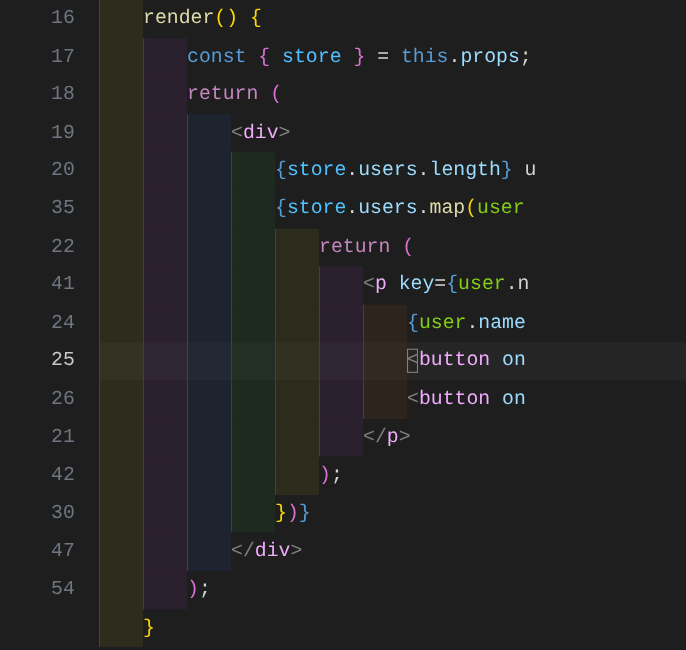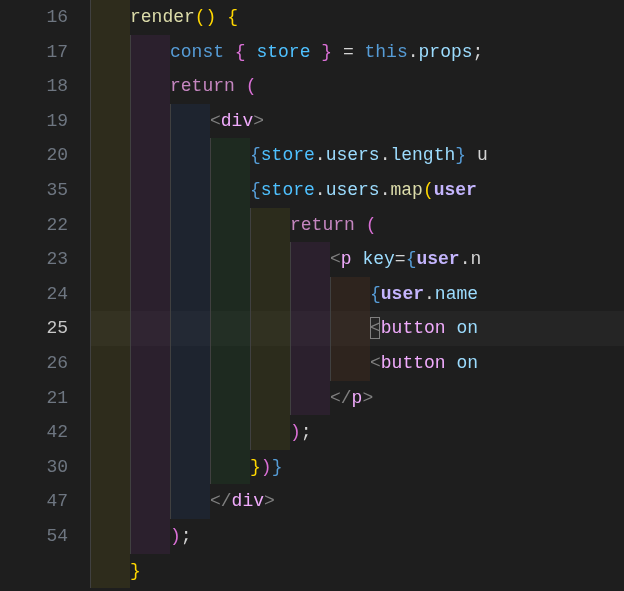--- a/index.html
+++ b/index.html
@@ -74,21 +74,21 @@
   .tok-obj  { color: #4fc1ff; }
   .tok-this { color: #569cd6; }
   .tok-prop { color: #9cdcfe; }
   .tok-punc { color: #d4d4d4; }
   .tok-brk  { color: #ffd700; }
   .tok-brk2 { color: #da70d6; }
   .tok-brk3 { color: #569cd6; }
   .tok-tag  { color: #808080; }
   .tok-tagname { color: #f0abfc; }
   .tok-attr { color: #9cdcfe; }
-  .tok-var  { color: #c4b5fd; font-weight: bold; }
+  .tok-var  { color: #84cc16; }
 
   .cursor-box {
     position: absolute;
     border: 1px solid #7f7f7f;
     width: 10px;
     height: 22px;
   }
 
   .pad { display: inline-block; }
 </style>
@@ -97,21 +97,21 @@
 
 <div class="editor">
   <div class="gutter" id="gutter">
       <div class="ln">16</div>
       <div class="ln">17</div>
       <div class="ln">18</div>
       <div class="ln">19</div>
       <div class="ln">20</div>
       <div class="ln">35</div>
       <div class="ln">22</div>
-      <div class="ln">23</div>
+      <div class="ln">41</div>
       <div class="ln">24</div>
       <div class="ln active">25</div>
       <div class="ln">26</div>
       <div class="ln">21</div>
       <div class="ln">42</div>
       <div class="ln">30</div>
       <div class="ln">47</div>
       <div class="ln">54</div>
     </div>
   <div class="code" id="code"><div class="line"><div class="indent-guides"><div class="g g0 c-yellow" style="top: 0px;"></div></div><span class="content"><span class="pad" style="width: 40px;"></span><span class="tok-fn">render</span><span class="tok-brk">()</span><span class="tok-punc"> </span><span class="tok-brk">{</span></span></div><div class="line"><div class="indent-guides"><div class="g g0 c-yellow" style="top: 0px;"></div><div class="g g1 c-purple" style="top: 0px;"></div></div><span class="content"><span class="pad" style="width: 80px;"></span><span class="tok-decl">const</span><span class="tok-punc"> </span><span class="tok-brk2">{</span><span class="tok-punc"> </span><span class="tok-obj">store</span><span class="tok-punc"> </span><span class="tok-brk2">}</span><span class="tok-punc"> = </span><span class="tok-this">this</span><span class="tok-punc">.</span><span class="tok-prop">props</span><span class="tok-punc">;</span></span></div><div class="line"><div class="indent-guides"><div class="g g0 c-yellow" style="top: 0px;"></div><div class="g g1 c-purple" style="top: 0px;"></div></div><span class="content"><span class="pad" style="width: 80px;"></span><span class="tok-kw">return</span><span class="tok-punc"> </span><span class="tok-brk2">(</span></span></div><div class="line"><div class="indent-guides"><div class="g g0 c-yellow" style="top: 0px;"></div><div class="g g1 c-purple" style="top: 0px;"></div><div class="g g2 c-blue" style="top: 0px;"></div></div><span class="content"><span class="pad" style="width: 120px;"></span><span class="tok-tag">&lt;</span><span class="tok-tagname">div</span><span class="tok-tag">&gt;</span></span></div><div class="line"><div class="indent-guides"><div class="g g0 c-yellow" style="top: 0px;"></div><div class="g g1 c-purple" style="top: 0px;"></div><div class="g g2 c-blue" style="top: 0px;"></div><div class="g g3 c-green" style="top: 0px;"></div></div><span class="content"><span class="pad" style="width: 160px;"></span><span class="tok-brk3">{</span><span class="tok-obj">store</span><span class="tok-punc">.</span><span class="tok-prop">users</span><span class="tok-punc">.</span><span class="tok-prop">length</span><span class="tok-brk3">}</span><span class="tok-punc"> u</span></span></div><div class="line"><div class="indent-guides"><div class="g g0 c-yellow" style="top: 0px;"></div><div class="g g1 c-purple" style="top: 0px;"></div><div class="g g2 c-blue" style="top: 0px;"></div><div class="g g3 c-green" style="top: 0px;"></div></div><span class="content"><span class="pad" style="width: 160px;"></span><span class="tok-brk3">{</span><span class="tok-obj">store</span><span class="tok-punc">.</span><span class="tok-prop">users</span><span class="tok-punc">.</span><span class="tok-fn">map</span><span class="tok-brk">(</span><span class="tok-var">user</span><span class="tok-punc"> </span></span></div><div class="line"><div class="indent-guides"><div class="g g0 c-yellow" style="top: 0px;"></div><div class="g g1 c-purple" style="top: 0px;"></div><div class="g g2 c-blue" style="top: 0px;"></div><div class="g g3 c-green" style="top: 0px;"></div><div class="g g4 c-olive" style="top: 0px;"></div></div><span class="content"><span class="pad" style="width: 200px;"></span><span class="tok-kw">return</span><span class="tok-punc"> </span><span class="tok-brk2">(</span></span></div><div class="line"><div class="indent-guides"><div class="g g0 c-yellow" style="top: 0px;"></div><div class="g g1 c-purple" style="top: 0px;"></div><div class="g g2 c-blue" style="top: 0px;"></div><div class="g g3 c-green" style="top: 0px;"></div><div class="g g4 c-olive" style="top: 0px;"></div><div class="g g5 c-purple" style="top: 0px;"></div></div><span class="content"><span class="pad" style="width: 240px;"></span><span class="tok-tag">&lt;</span><span class="tok-tagname">p</span><span class="tok-punc"> </span><span class="tok-attr">key</span><span class="tok-punc">=</span><span class="tok-brk3">{</span><span class="tok-var">user</span><span class="tok-punc">.n</span></span></div><div class="line"><div class="indent-guides"><div class="g g0 c-yellow" style="top: 0px;"></div><div class="g g1 c-purple" style="top: 0px;"></div><div class="g g2 c-blue" style="top: 0px;"></div><div class="g g3 c-green" style="top: 0px;"></div><div class="g g4 c-olive" style="top: 0px;"></div><div class="g g5 c-purple" style="top: 0px;"></div><div class="g g6 c-brown" style="top: 0px;"></div></div><span class="content"><span class="pad" style="width: 280px;"></span><span class="tok-brk3">{</span><span class="tok-var">user</span><span class="tok-punc">.</span><span class="tok-prop">name</span></span></div><div class="line active-line"><div class="indent-guides"><div class="g g0 c-yellow" style="top: 0px;"></div><div class="g g1 c-purple" style="top: 0px;"></div><div class="g g2 c-blue" style="top: 0px;"></div><div class="g g3 c-green" style="top: 0px;"></div><div class="g g4 c-olive" style="top: 0px;"></div><div class="g g5 c-purple" style="top: 0px;"></div><div class="g g6 c-brown" style="top: 0px;"></div></div><span class="cursor-box" style="left: 280px; top: 6px;"></span><span class="content"><span class="pad" style="width: 280px;"></span><span class="tok-tag">&lt;</span><span class="tok-tagname">button</span><span class="tok-punc"> </span><span class="tok-attr">on</span></span></div><div class="line"><div class="indent-guides"><div class="g g0 c-yellow" style="top: 0px;"></div><div class="g g1 c-purple" style="top: 0px;"></div><div class="g g2 c-blue" style="top: 0px;"></div><div class="g g3 c-green" style="top: 0px;"></div><div class="g g4 c-olive" style="top: 0px;"></div><div class="g g5 c-purple" style="top: 0px;"></div><div class="g g6 c-brown" style="top: 0px;"></div></div><span class="content"><span class="pad" style="width: 280px;"></span><span class="tok-tag">&lt;</span><span class="tok-tagname">button</span><span class="tok-punc"> </span><span class="tok-attr">on</span></span></div><div class="line"><div class="indent-guides"><div class="g g0 c-yellow" style="top: 0px;"></div><div class="g g1 c-purple" style="top: 0px;"></div><div class="g g2 c-blue" style="top: 0px;"></div><div class="g g3 c-green" style="top: 0px;"></div><div class="g g4 c-olive" style="top: 0px;"></div><div class="g g5 c-purple" style="top: 0px;"></div></div><span class="content"><span class="pad" style="width: 240px;"></span><span class="tok-tag">&lt;/</span><span class="tok-tagname">p</span><span class="tok-tag">&gt;</span></span></div><div class="line"><div class="indent-guides"><div class="g g0 c-yellow" style="top: 0px;"></div><div class="g g1 c-purple" style="top: 0px;"></div><div class="g g2 c-blue" style="top: 0px;"></div><div class="g g3 c-green" style="top: 0px;"></div><div class="g g4 c-olive" style="top: 0px;"></div></div><span class="content"><span class="pad" style="width: 200px;"></span><span class="tok-brk2">)</span><span class="tok-punc">;</span></span></div><div class="line"><div class="indent-guides"><div class="g g0 c-yellow" style="top: 0px;"></div><div class="g g1 c-purple" style="top: 0px;"></div><div class="g g2 c-blue" style="top: 0px;"></div><div class="g g3 c-green" style="top: 0px;"></div></div><span class="content"><span class="pad" style="width: 160px;"></span><span class="tok-brk">}</span><span class="tok-brk2">)</span><span class="tok-brk3">}</span></span></div><div class="line"><div class="indent-guides"><div class="g g0 c-yellow" style="top: 0px;"></div><div class="g g1 c-purple" style="top: 0px;"></div><div class="g g2 c-blue" style="top: 0px;"></div></div><span class="content"><span class="pad" style="width: 120px;"></span><span class="tok-tag">&lt;/</span><span class="tok-tagname">div</span><span class="tok-tag">&gt;</span></span></div><div class="line"><div class="indent-guides"><div class="g g0 c-yellow" style="top: 0px;"></div><div class="g g1 c-purple" style="top: 0px;"></div></div><span class="content"><span class="pad" style="width: 80px;"></span><span class="tok-brk2">)</span><span class="tok-punc">;</span></span></div><div class="line"><div class="indent-guides"><div class="g g0 c-yellow" style="top: 0px;"></div></div><span class="content"><span class="pad" style="width: 40px;"></span><span class="tok-brk">}</span></span></div></div>

